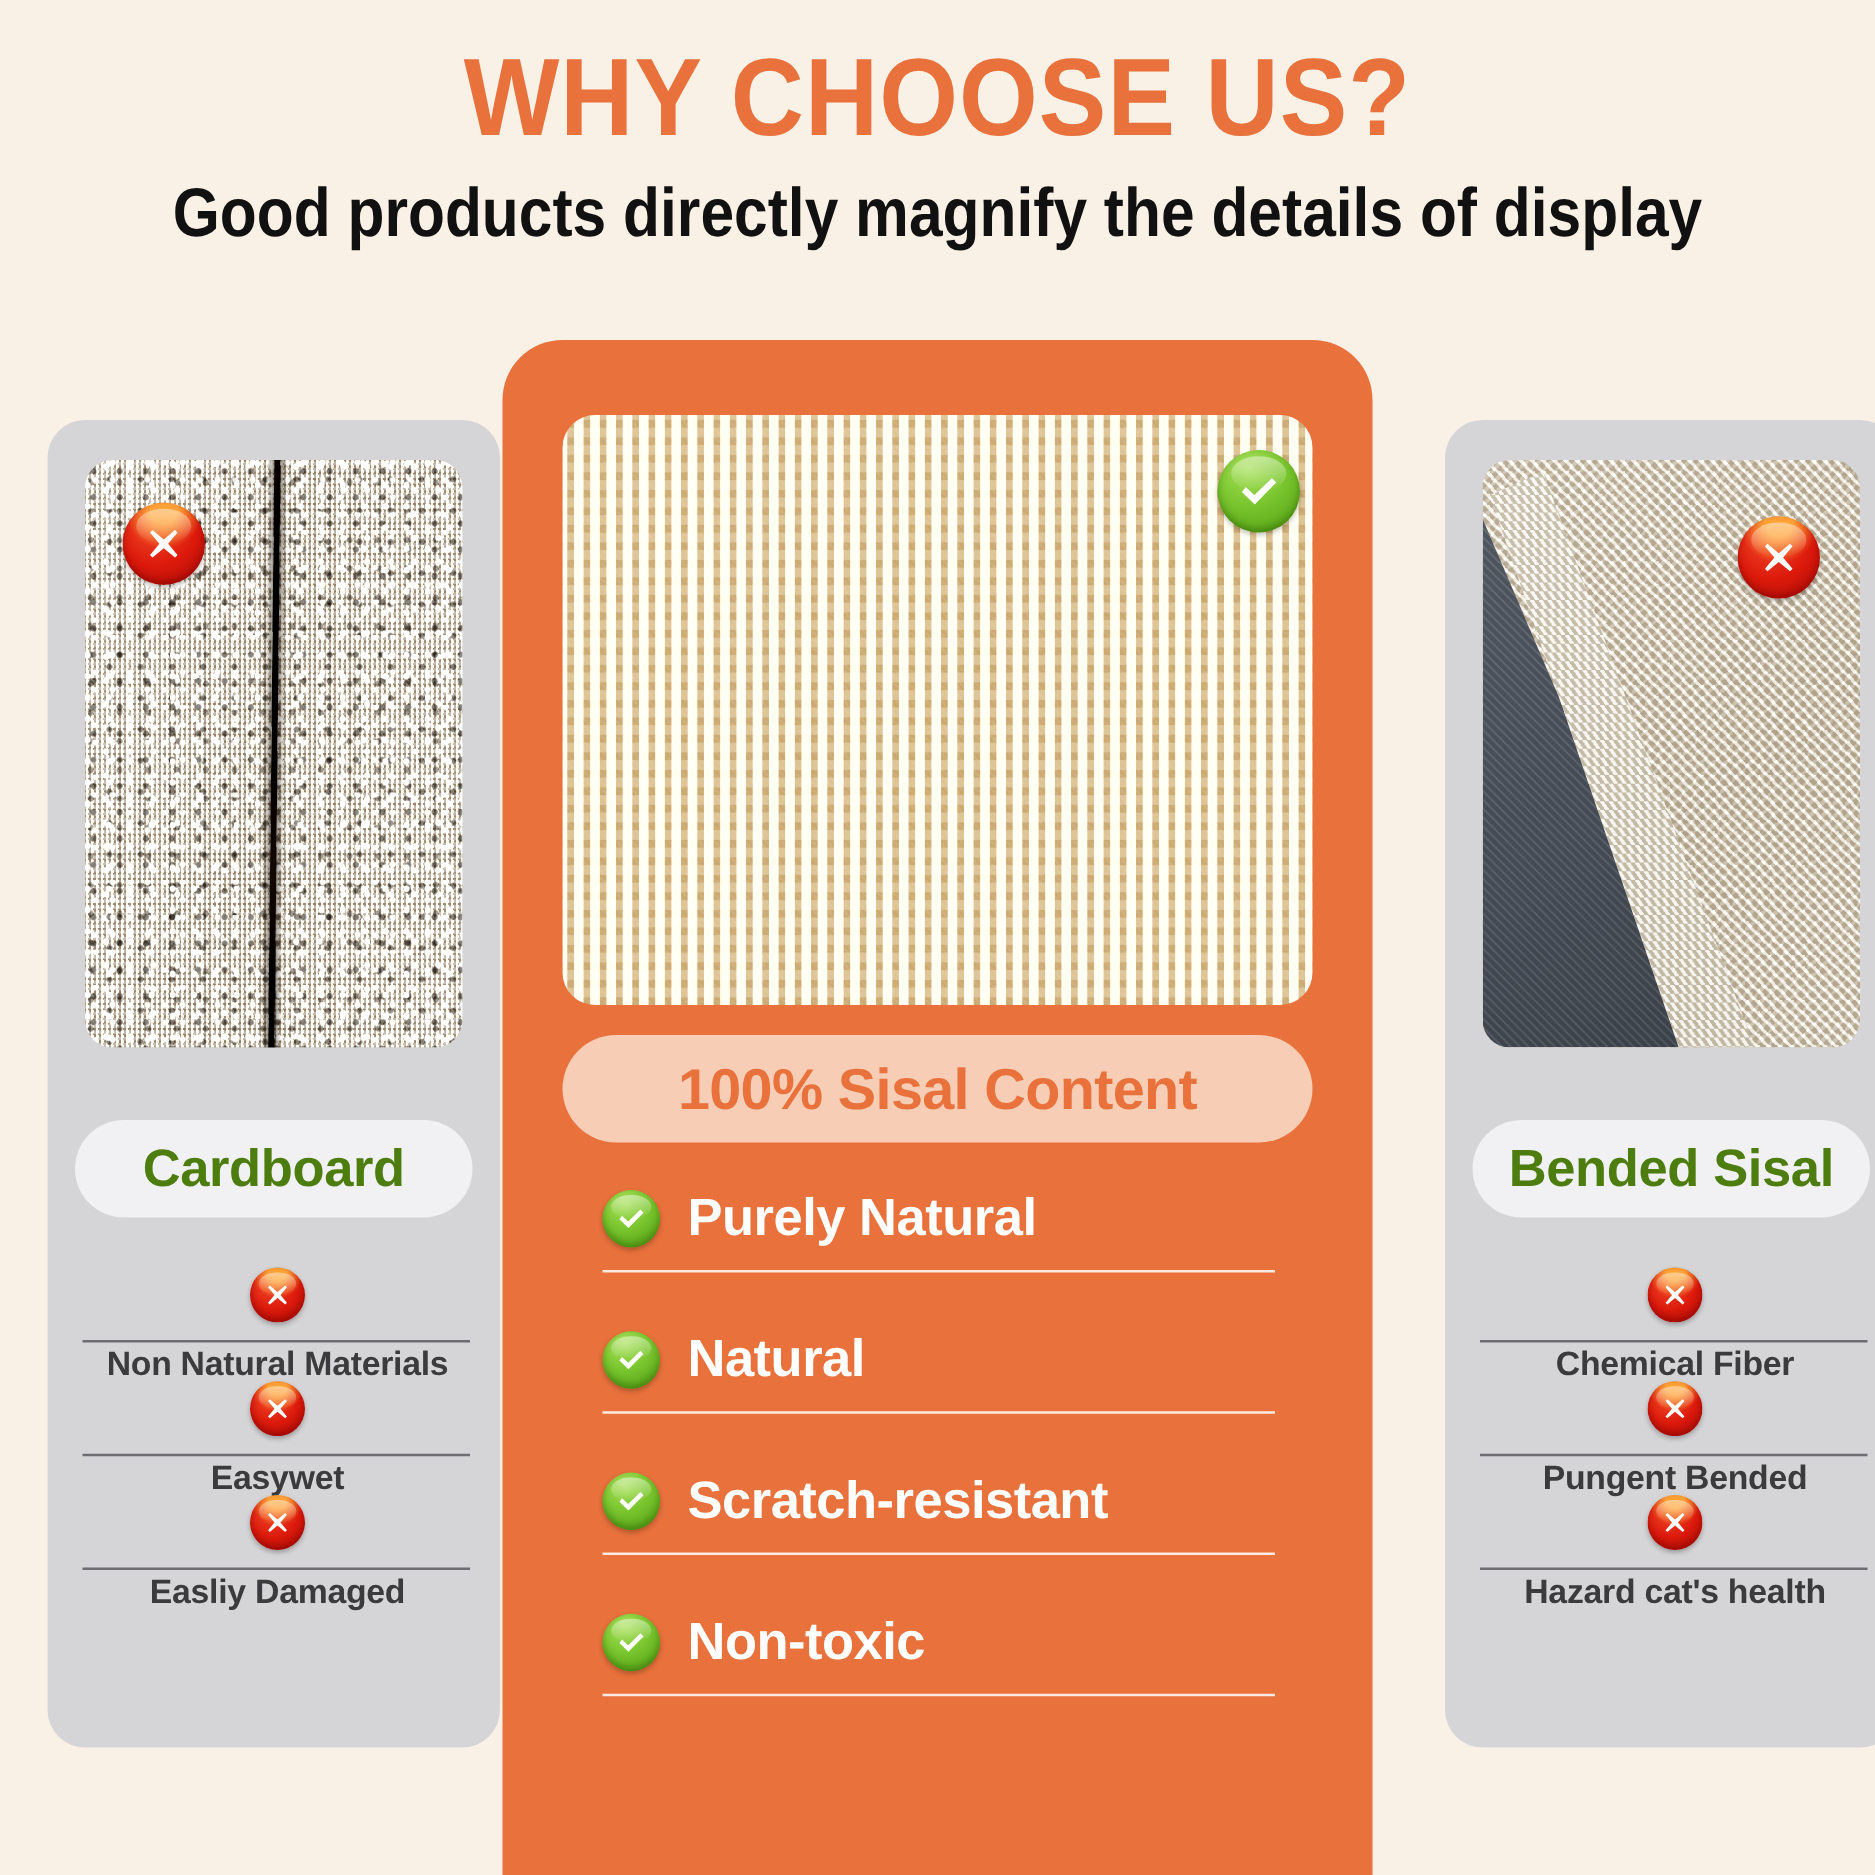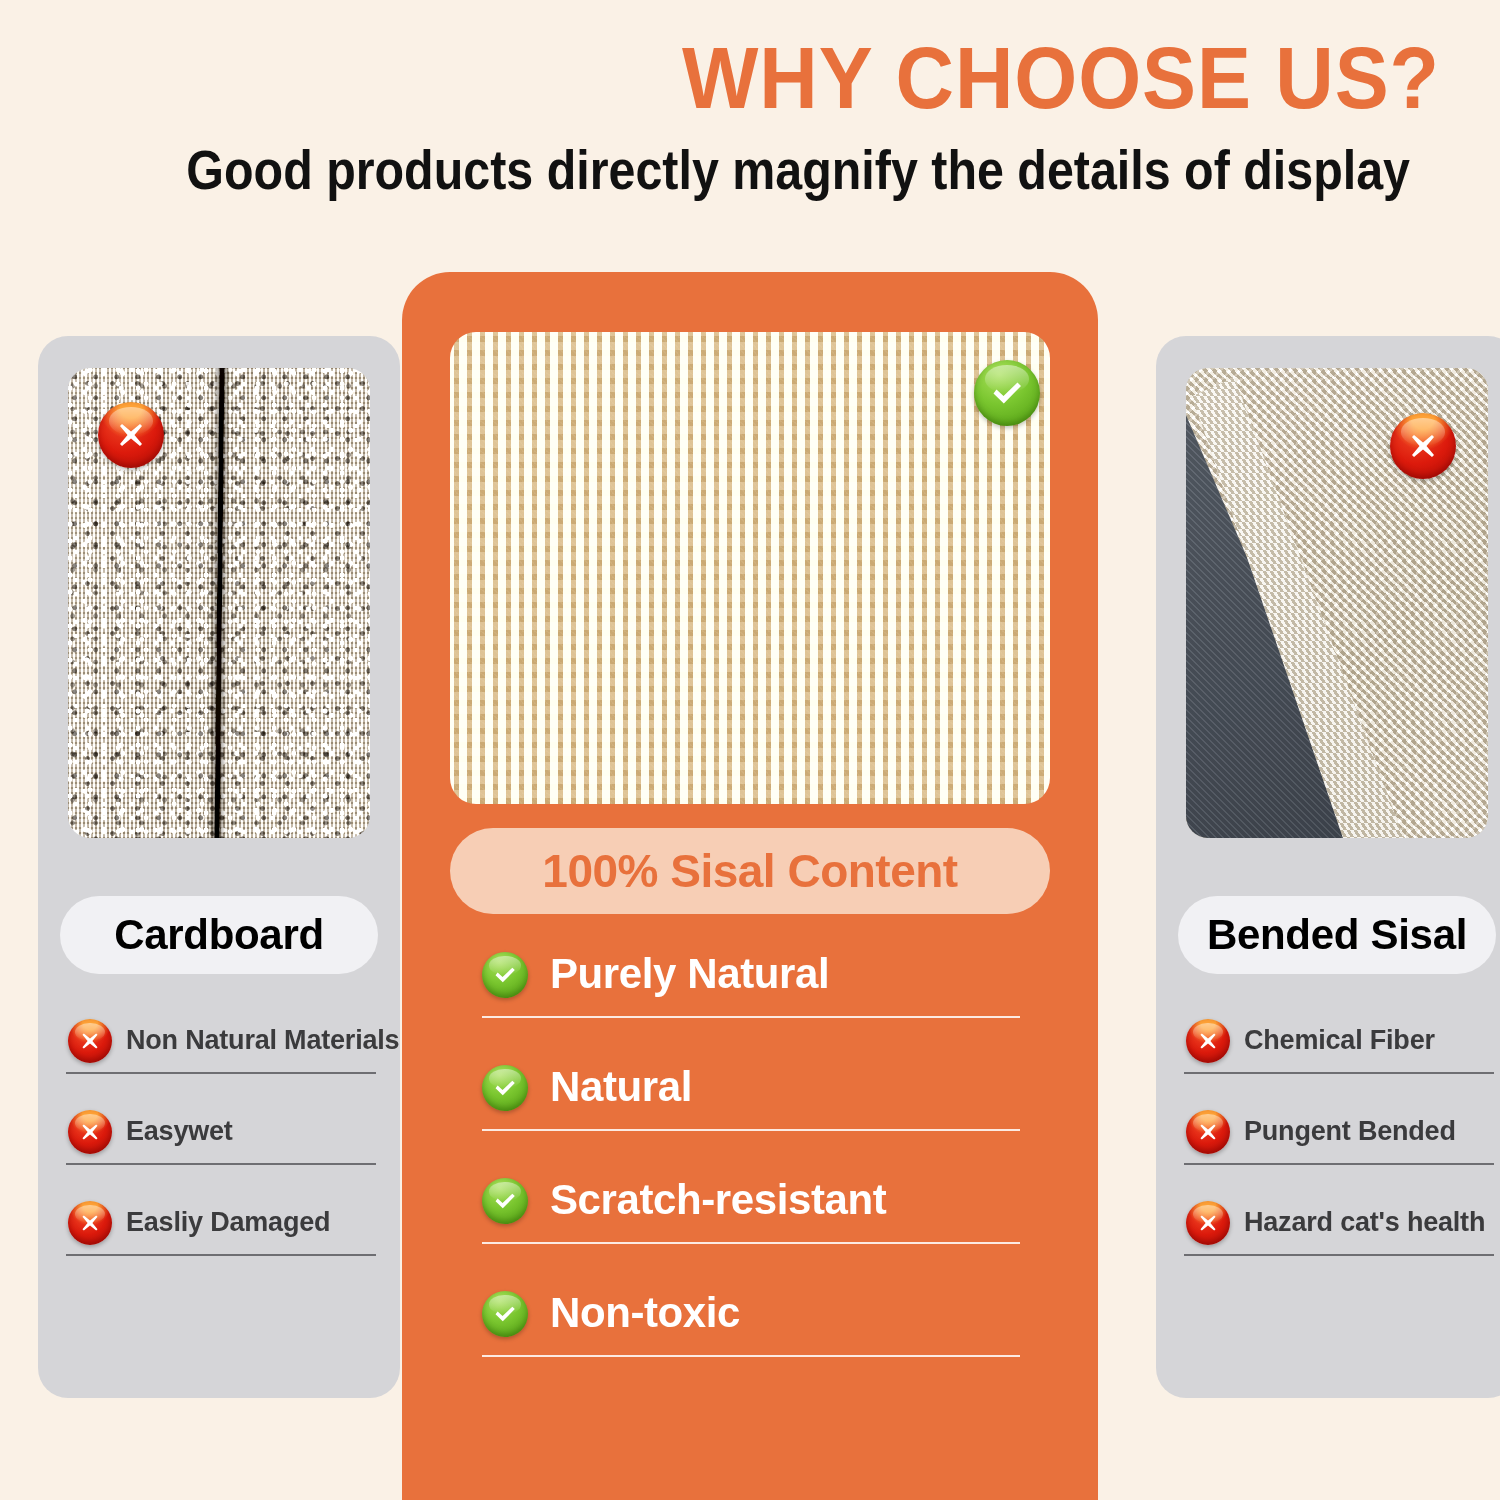--- a/index.html
+++ b/index.html
@@ -13,21 +13,21 @@
     font-family: "Liberation Sans", sans-serif;
     overflow: hidden;
     position: relative;
   }
 
   
   .header {
     position: absolute;
     top: 0; left: 0;
     width: 1500px;
-    text-align: right;
+    text-align: center;
   }
   .main-title {
     margin: 0;
     padding-top: 32px;
     font-family: "Liberation Sans Narrow", "Liberation Sans", sans-serif;
     font-size: 88px;
     font-weight: bold;
     letter-spacing: 1px;
     color: #E8713C;
     transform: scaleX(0.92);
@@ -175,40 +175,41 @@
     position: absolute;
     left: 22px;
     top: 560px;
     width: 318px;
     height: 78px;
     background: #F1F1F4;
     border-radius: 39px;
     display: flex;
     align-items: center;
     justify-content: center;
-    color: #000000;
+    color: #4d7c0f;
     font-size: 42px;
     font-weight: bold;
     letter-spacing: -0.3px;
   }
 
   .con-list {
     position: absolute;
     left: 28px;
     top: 678px;
     width: 310px;
   }
   .con-item {
     display: flex;
     align-items: center;
     gap: 14px;
     height: 58px;
     border-bottom: 2px solid #6E6E72;
     margin-bottom: 31px;
     padding-left: 2px;
+    flex-direction: column;
   }
   .con-item .badge { width: 44px; height: 44px; margin-bottom: 4px; }
   .con-label {
     color: #3B3B3D;
     font-size: 27px;
     font-weight: 600;
     letter-spacing: -0.2px;
     white-space: nowrap;
     margin-bottom: 6px;
   }

